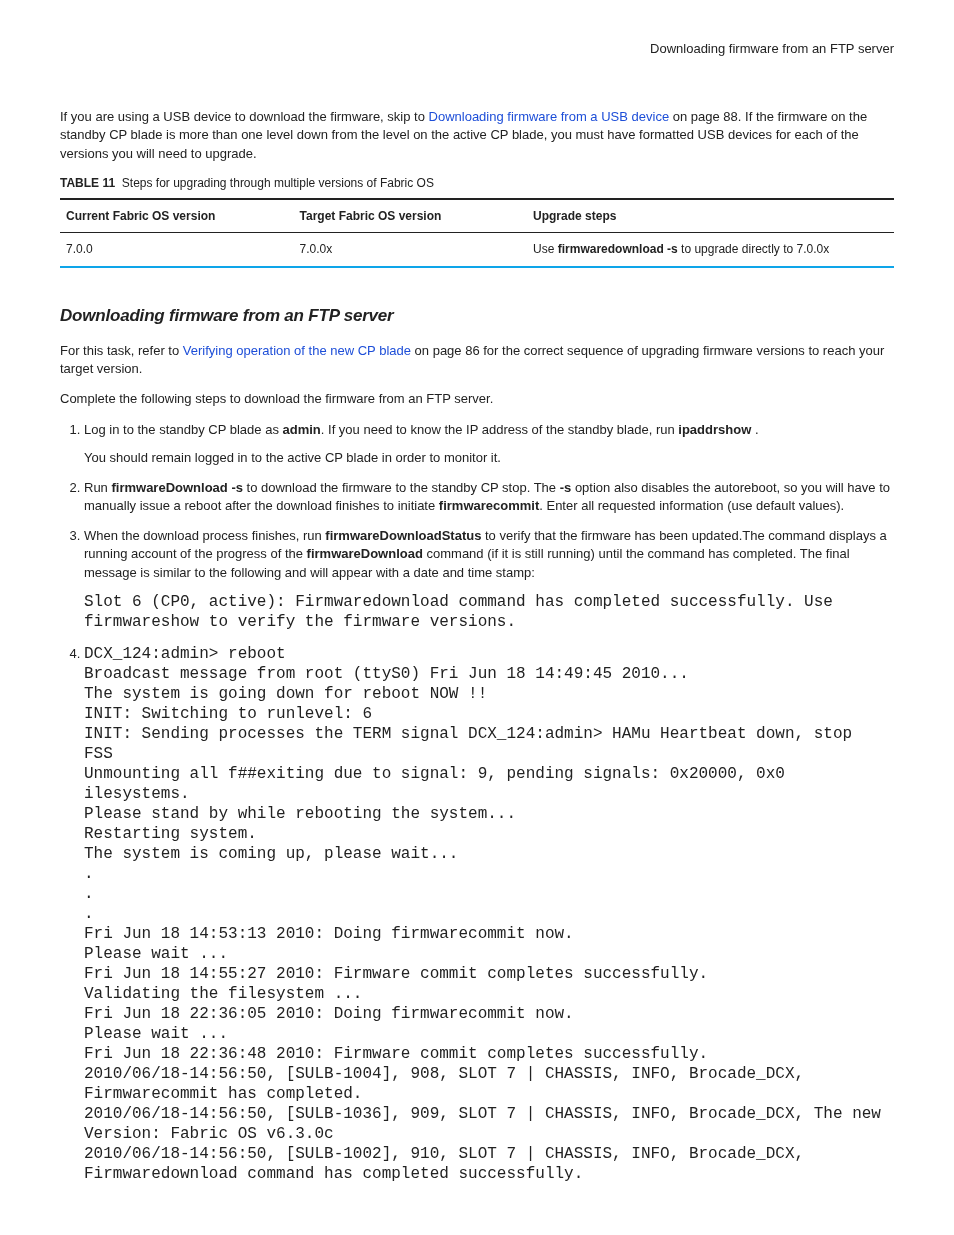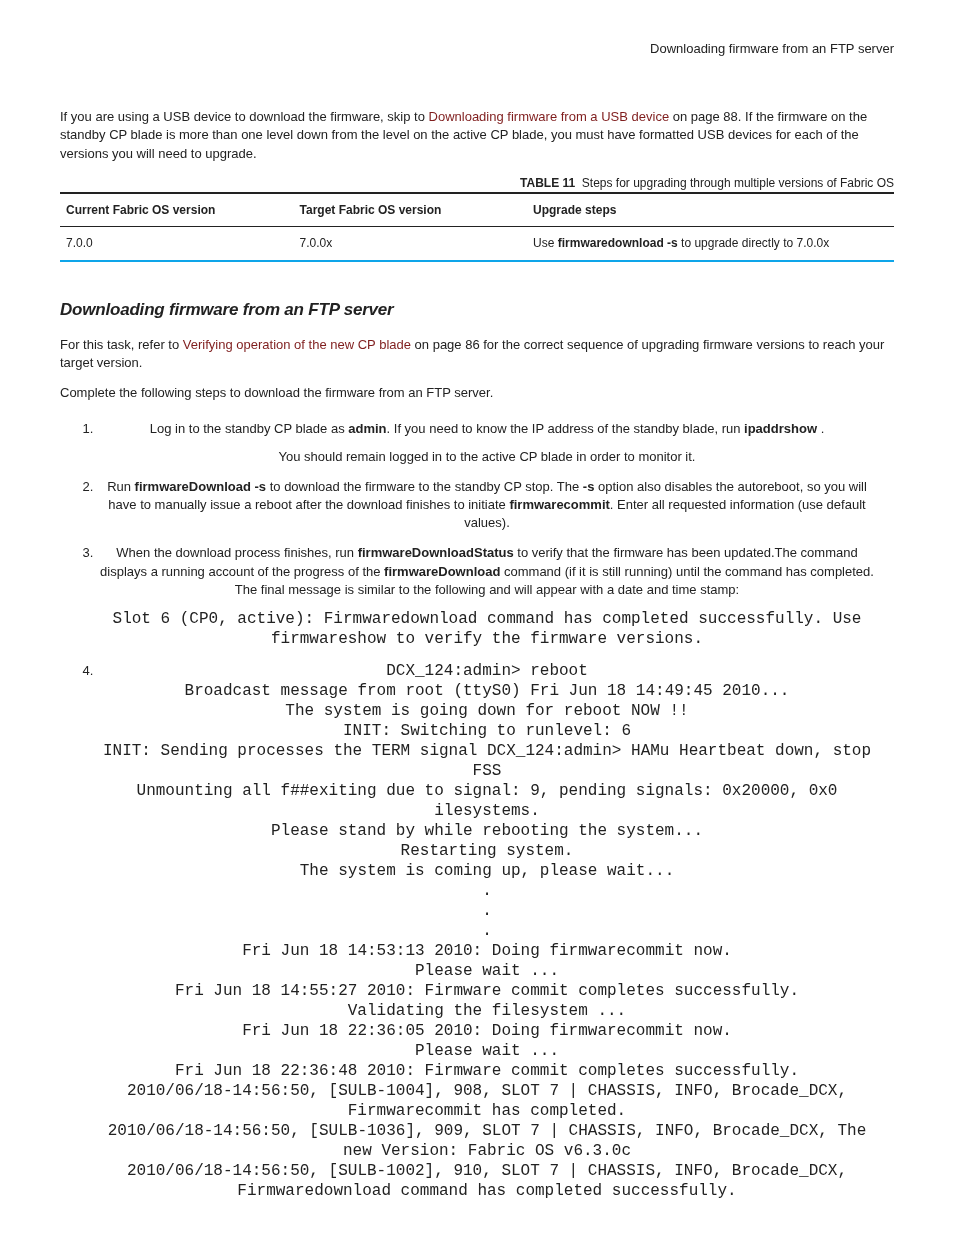--- a/index.html
+++ b/index.html
@@ -10,25 +10,24 @@
     padding: 40px 60px 30px 60px;
     width: 834px;
     line-height: 1.4;
   }
   .header-right {
     text-align: right;
     font-size: 13px;
     margin-bottom: 50px;
   }
   .para { margin: 0 0 12px 0; }
-  .link { color: #7f1d1d; }
+  .link { color: #1d4ed8; }
   .table-caption {
     font-size: 12px;
-    margin-bottom: 0;
-    text-align: right;
+    margin-bottom: 6px;
   }
   .table-caption b { font-weight: bold; }
   table.t11 {
     width: 100%;
     border-collapse: collapse;
     font-size: 12px;
     margin-bottom: 36px;
   }
   table.t11 thead tr { border-top: 2px solid #222; border-bottom: 1px solid #222; }
   table.t11 th { text-align: left; font-weight: bold; padding: 8px 6px; }
@@ -37,22 +36,21 @@
   h2.section {
     font-family: Arial, Helvetica, sans-serif;
     font-style: italic;
     font-weight: bold;
     font-size: 17px;
     margin: 20px 0 14px 0;
     letter-spacing: -0.2px;
   }
   ol.steps {
     padding-left: 20px;
-    margin: 17px;
-    text-align: center;
+    margin: 4px;
   }
   ol.steps > li {
     margin-bottom: 12px;
   }
   ol.steps > li > p { margin: 0 0 10px 0; }
   pre.code {
     font-family: "Courier New", monospace;
     font-size: 16px;
     white-space: pre-wrap;
     margin: 4px 0 10px 0;

